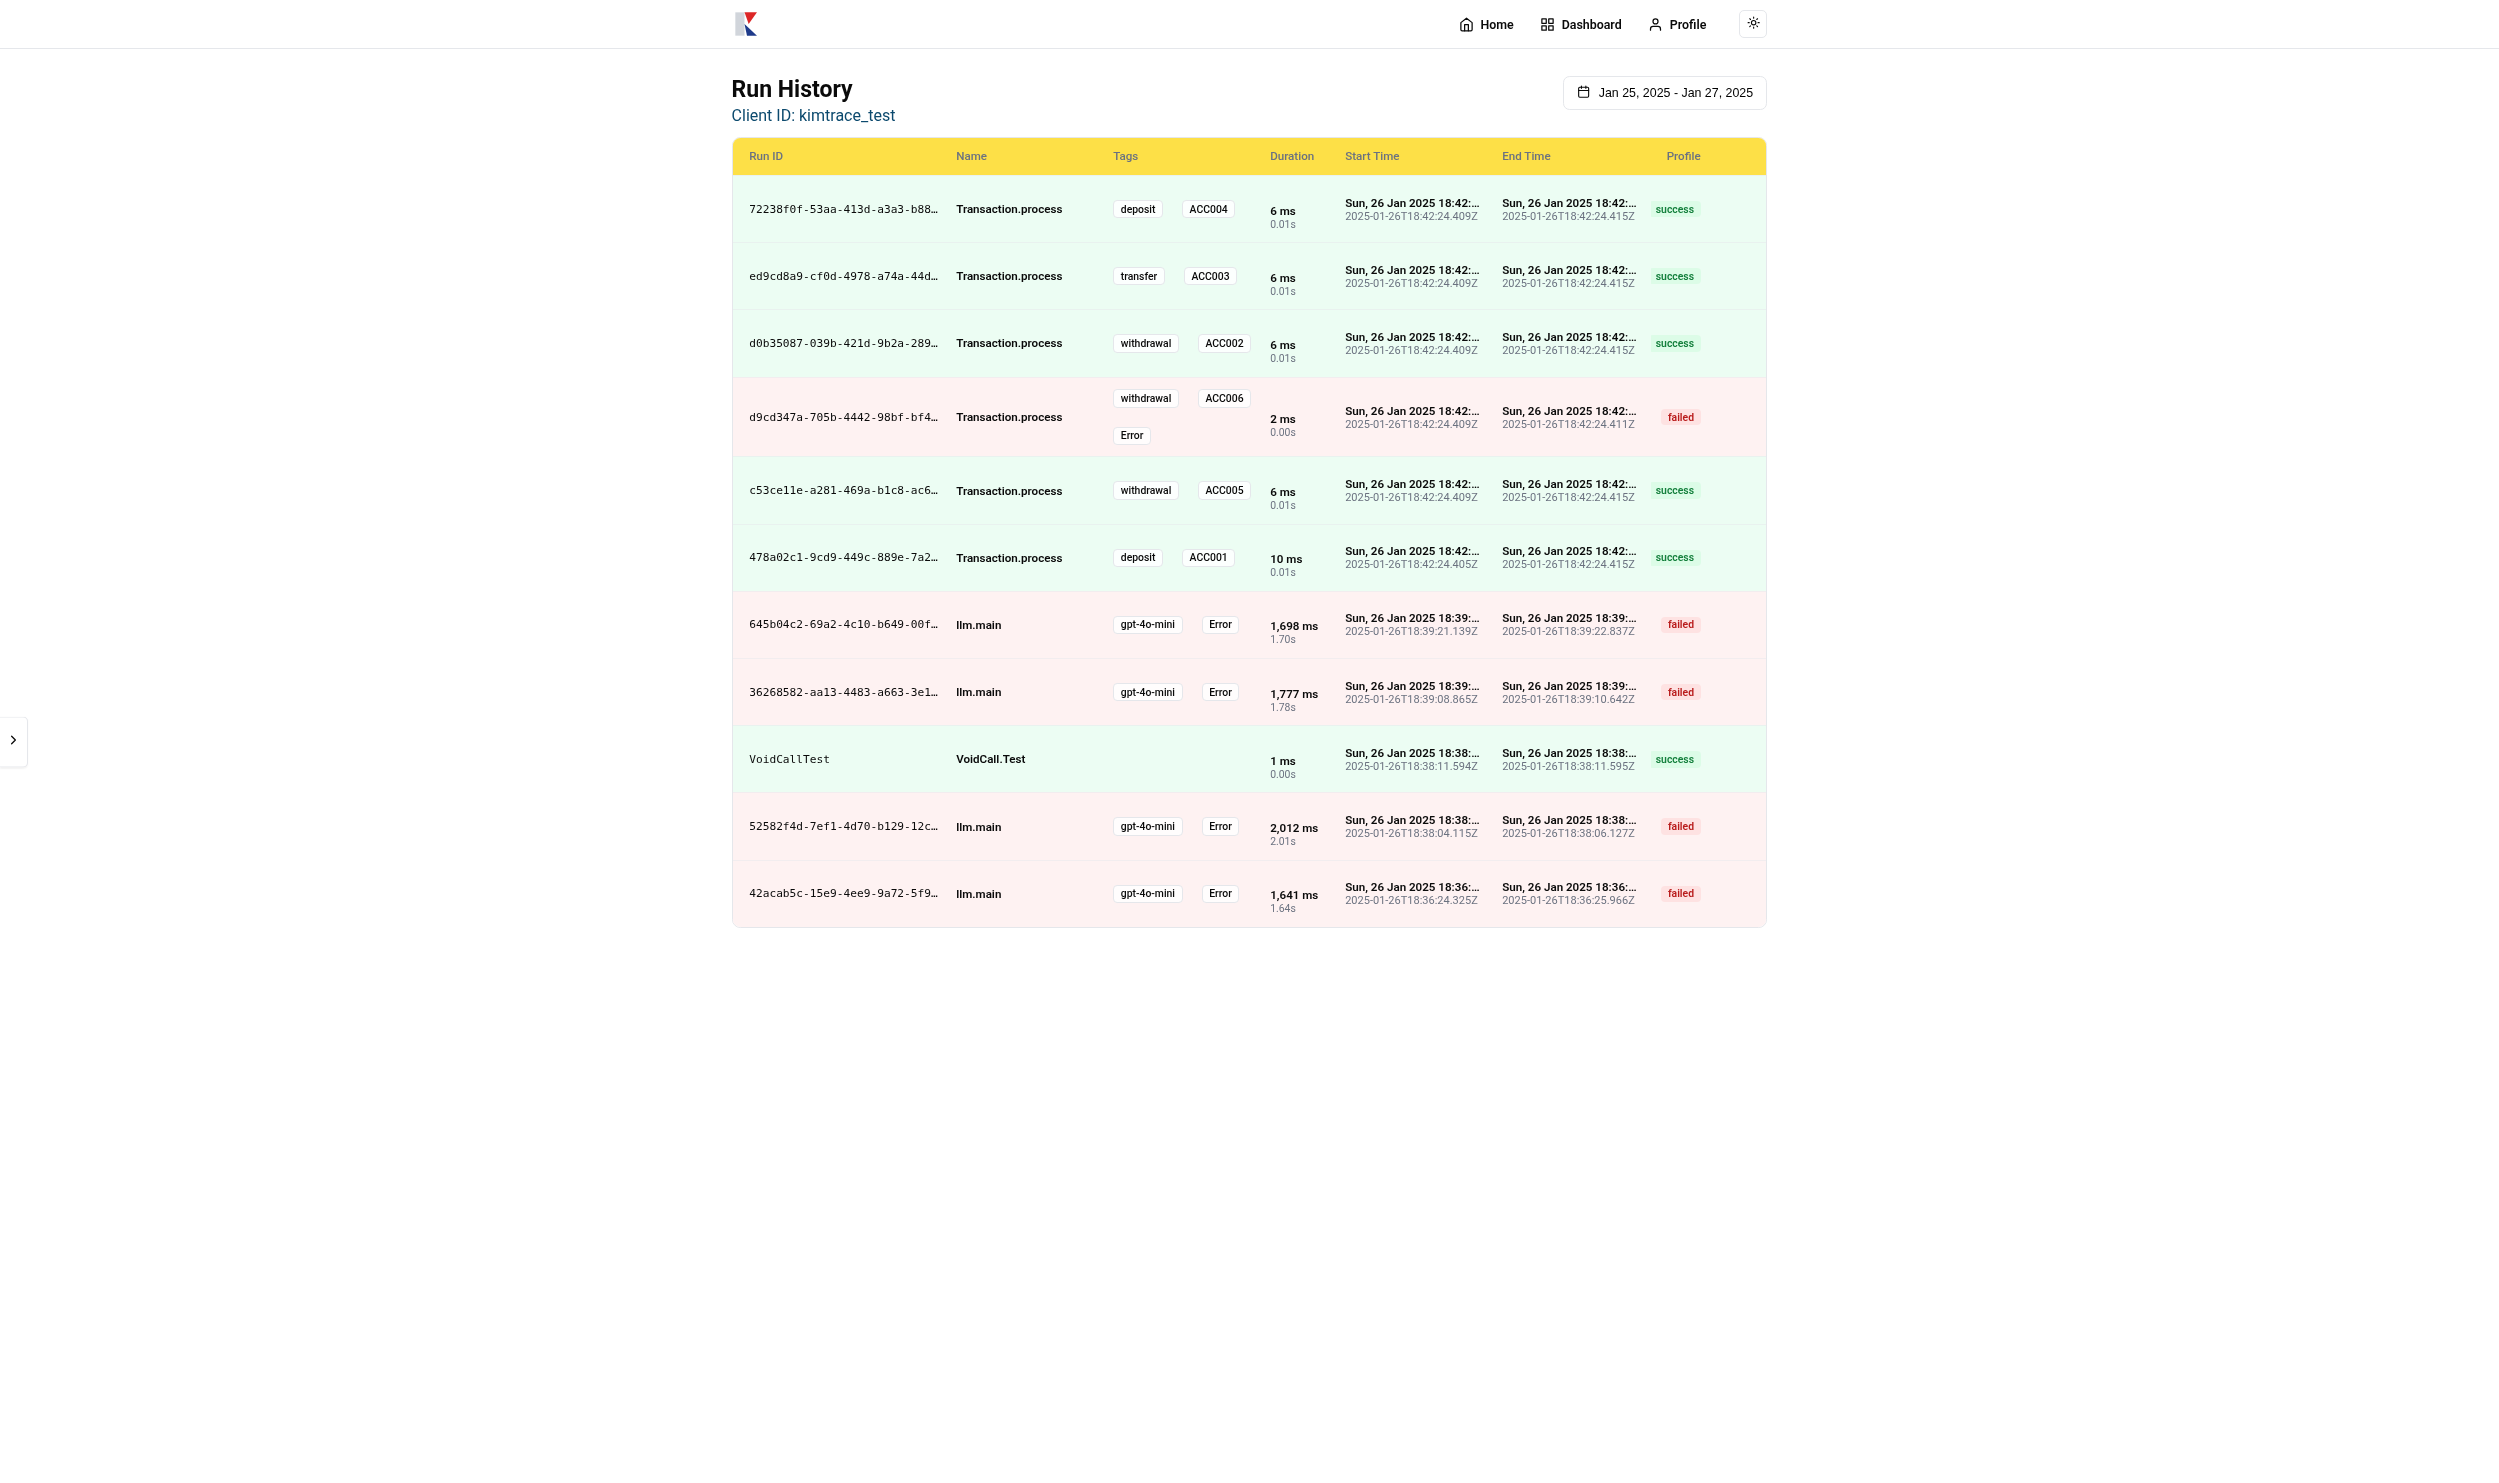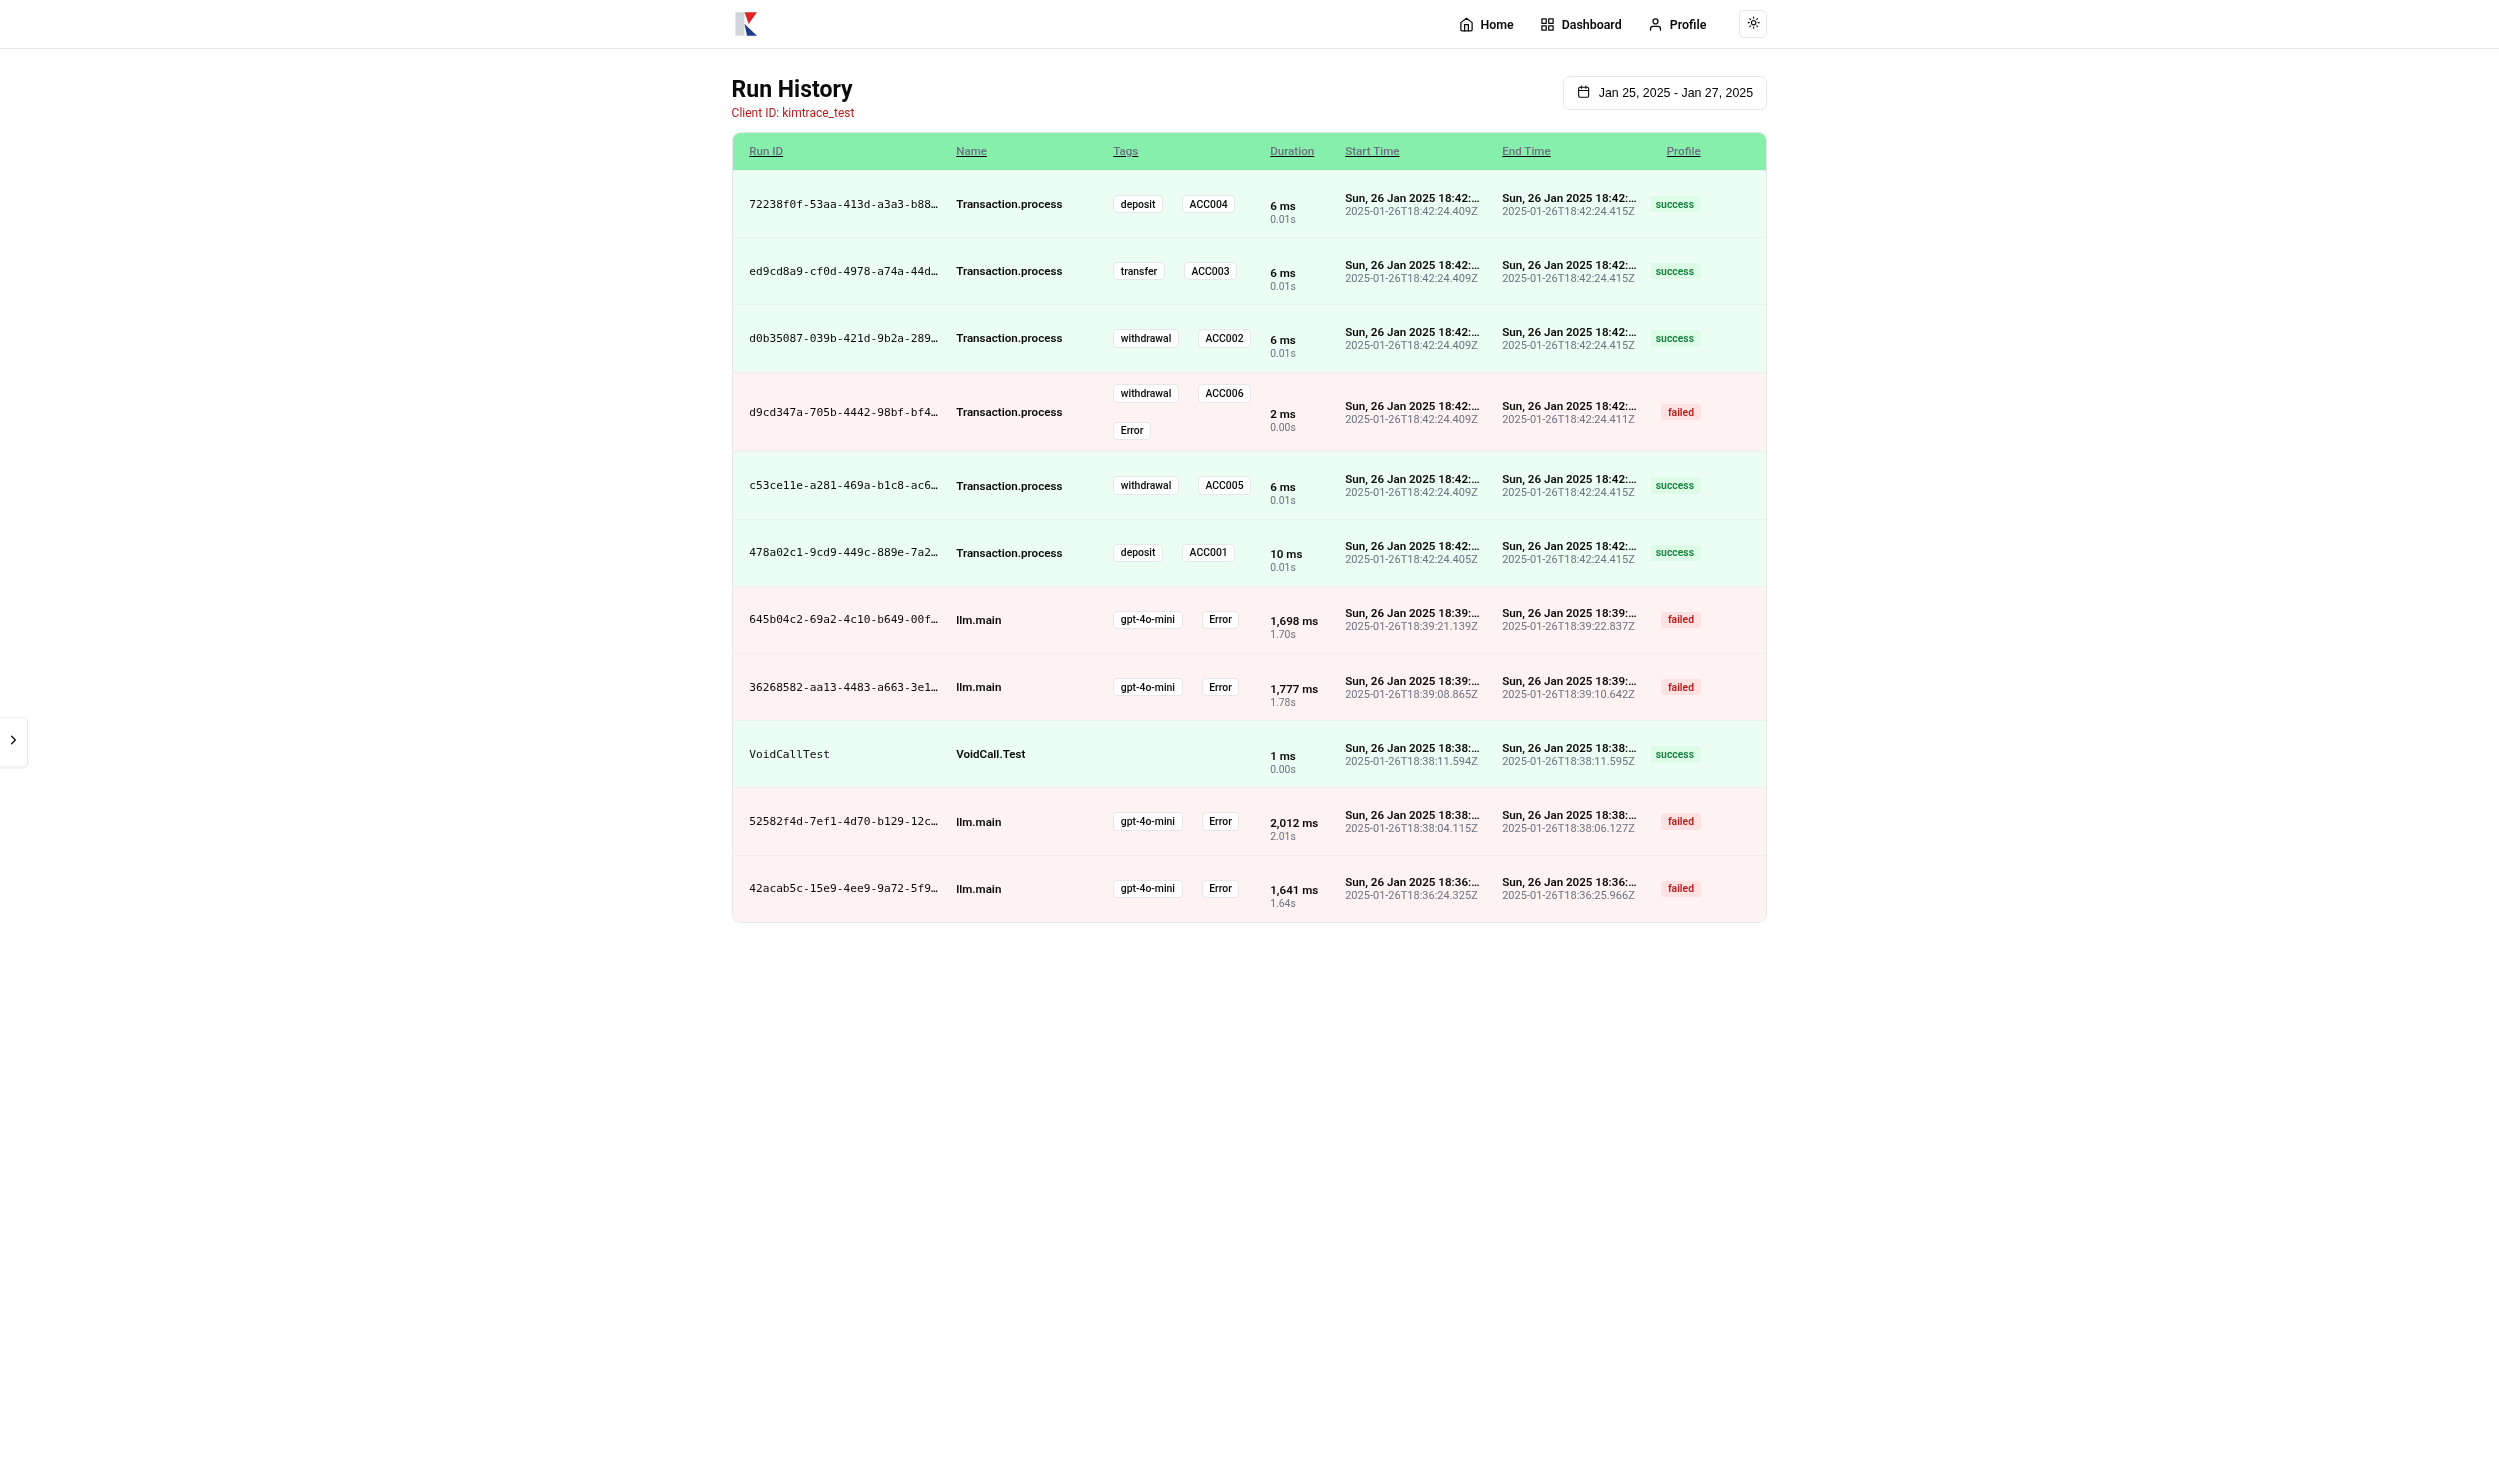--- a/index.html
+++ b/index.html
@@ -80,22 +80,22 @@
       justify-content: space-between;
       margin-bottom: 12px;
     }
     .page-title {
       font-size: 23px;
       font-weight: 700;
       color: #0a0a0a;
       margin-bottom: 3.3px;
     }
     .page-subtitle {
-      font-size: 12px;
-      color: #b91c1c;
+      font-size: 16px;
+      color: #0c4a6e;
     }
     .date-picker {
       display: flex;
       align-items: center;
       gap: 8.3px;
       border: 0.8px solid #e5e7eb;
       border-radius: 6.6px;
       padding: 8.3px 13.3px;
       font-size: 12.4px;
       cursor: pointer;
@@ -104,22 +104,21 @@
     .table-wrapper {
       border: 0.8px solid #e5e7eb;
       border-radius: 8.3px;
       overflow: hidden;
     }
     .table-header {
       display: grid;
       grid-template-columns: 207px 157px 157px 75px 157px 157px 58px;
       gap: 0;
       padding: 11.6px 8.3px;
-      background: #86efac;
-      text-decoration: underline;
+      background: #fde047;
     }
     .th {
       font-size: 11.6px;
       font-weight: 500;
       color: #6b7280;
       padding: 0 8.3px;
       white-space: nowrap;
     }
     .th-status {
       text-align: right;

